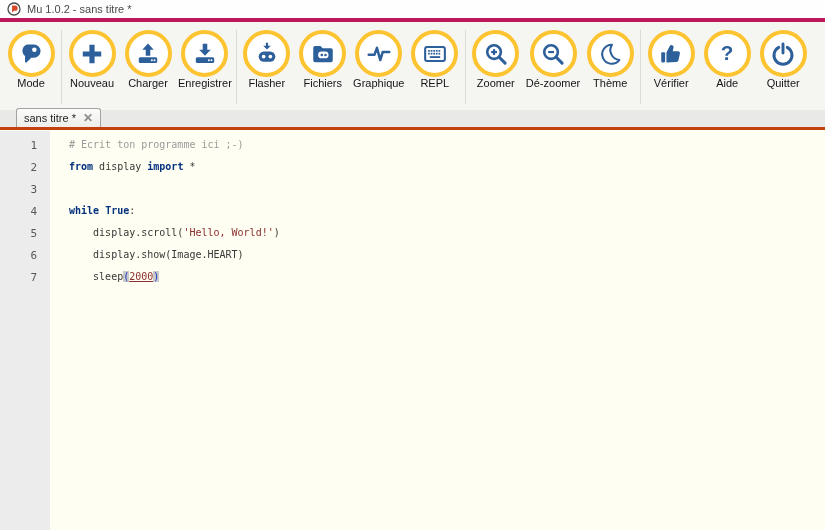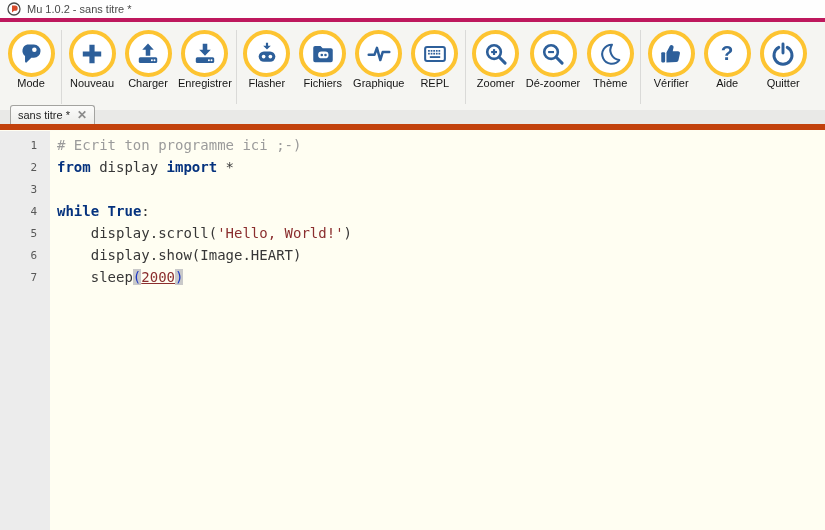--- a/index.html
+++ b/index.html
@@ -17,34 +17,34 @@
     display:flex;align-items:flex-start;padding:8px 0 0 3px;box-sizing:border-box;}
   .tb-group{display:flex;}
   .tb-sep{width:1px;background:#dadad8;height:74px;margin:0 2px;flex:none;}
   .tb-btn{display:flex;flex-direction:column;align-items:center;min-width:52px;padding:0 2px;cursor:default;}
   .tb-circle{width:39px;height:39px;border:4.5px solid var(--ring,#fdc431);border-radius:50%;
     background:#fff;display:flex;align-items:center;justify-content:center;color:var(--iconblue,#2d5f9a);}
   .tb-circle svg{display:block;}
   .tb-label{font-size:11px;color:#151515;white-space:nowrap;}
   
   .tabbar{position:absolute;left:0;top:110px;right:0;height:20px;background:#e9e9e7;
-    display:flex;align-items:flex-end;padding-left:10px;box-sizing:border-box;
-    border-bottom:6px solid #c2410c;}
+    display:flex;align-items:flex-end;padding-left:16px;box-sizing:border-box;
+    border-bottom:3px solid #c2410c;}
   .tab{height:19px;background:linear-gradient(#fbfbfa,#ededea);border:1px solid #a3a3a0;border-bottom:none;
     border-radius:3px 3px 0 0;display:flex;align-items:center;padding:0 7px;gap:7px;
     font-size:11px;color:#252525;box-sizing:border-box;}
   .tab-close{color:#8b8b8b;font-weight:bold;font-size:12px;line-height:1;cursor:default;}
   
   .editor{position:absolute;left:0;top:131px;right:0;bottom:0;background:var(--editorbg,#fffef2);overflow:hidden;}
   .gutter{position:absolute;left:0;top:0;bottom:0;width:50px;background:var(--gutterbg,#ececec);}
   .code-rows{position:relative;padding-top:3px;}
   .code-row{display:flex;height:22px;align-items:center;}
   .gutter-num{width:50px;box-sizing:border-box;text-align:right;padding-right:13px;flex:none;
     font-family:"DejaVu Sans Mono",monospace;font-size:11px;color:#585858;}
-  .code-text{margin:0;font-family:"DejaVu Sans Mono",monospace;font-size:14px;line-height:22px;
+  .code-text{margin:12px;font-family:"DejaVu Sans Mono",monospace;font-size:10px;line-height:22px;
     padding-left:7px;white-space:pre;}
   .tok-comment{color:var(--c-comment,#9b9b9b);}
   .tok-keyword{color:var(--c-keyword,#05327e);font-weight:bold;}
   .tok-plain{color:#373737;}
   .tok-string{color:var(--c-string,#8b2e2e);}
   .tok-number{color:var(--c-number,#8b2e2e);text-decoration:underline;}
   .tok-paren_match{color:var(--c-pm-fg,#1b36c4);background:var(--c-pm-bg,#c9c9c9);}
 </style>
 </head>
 <body>

